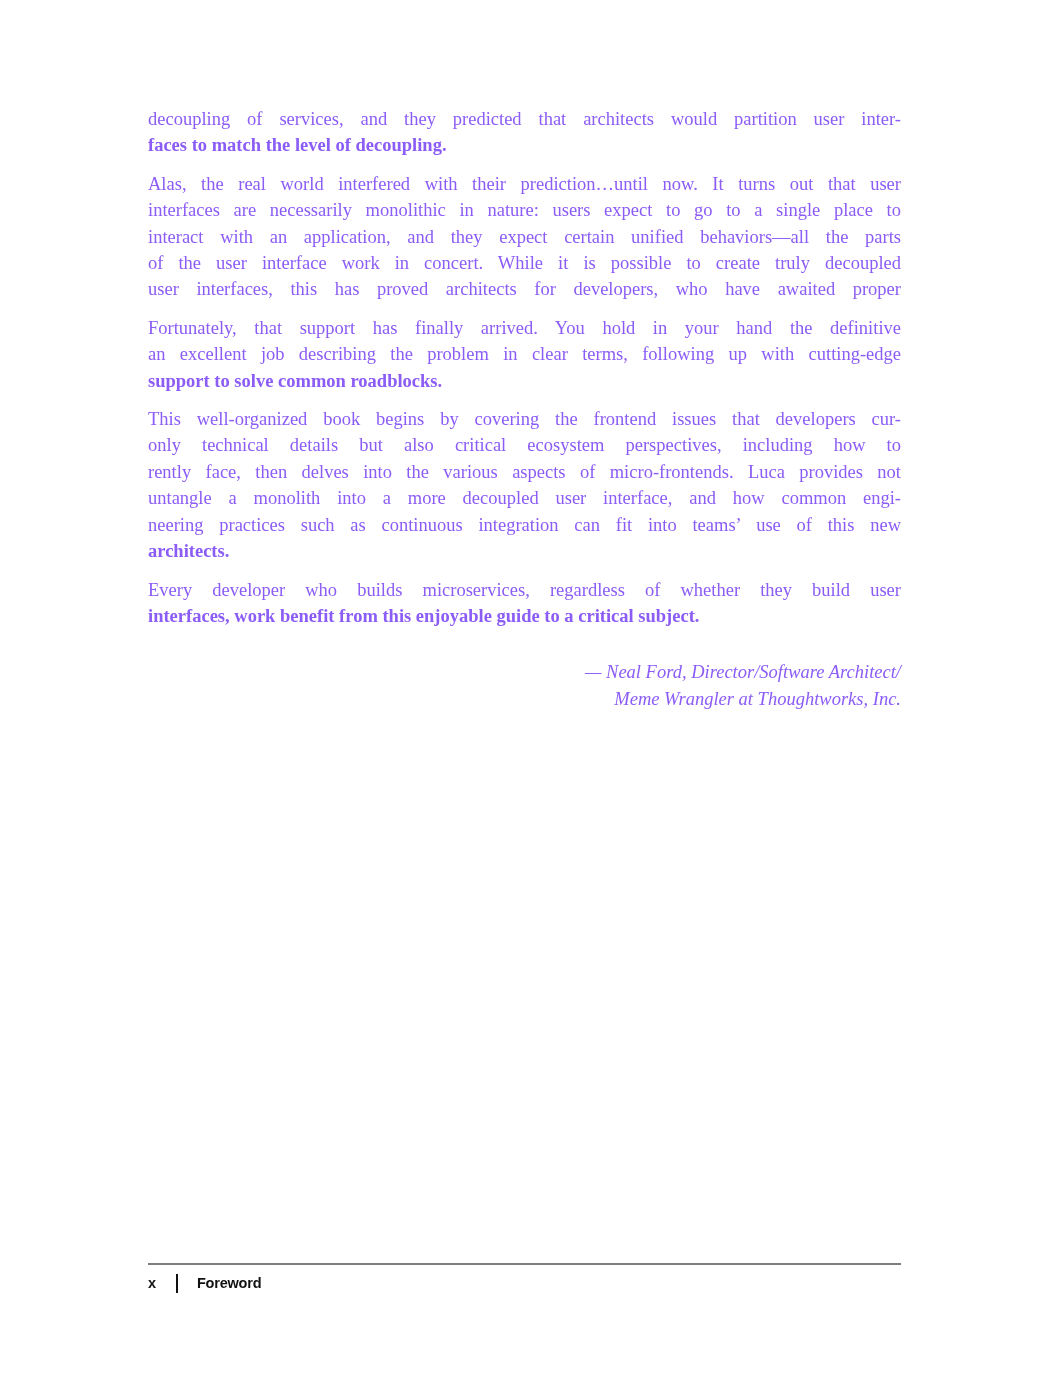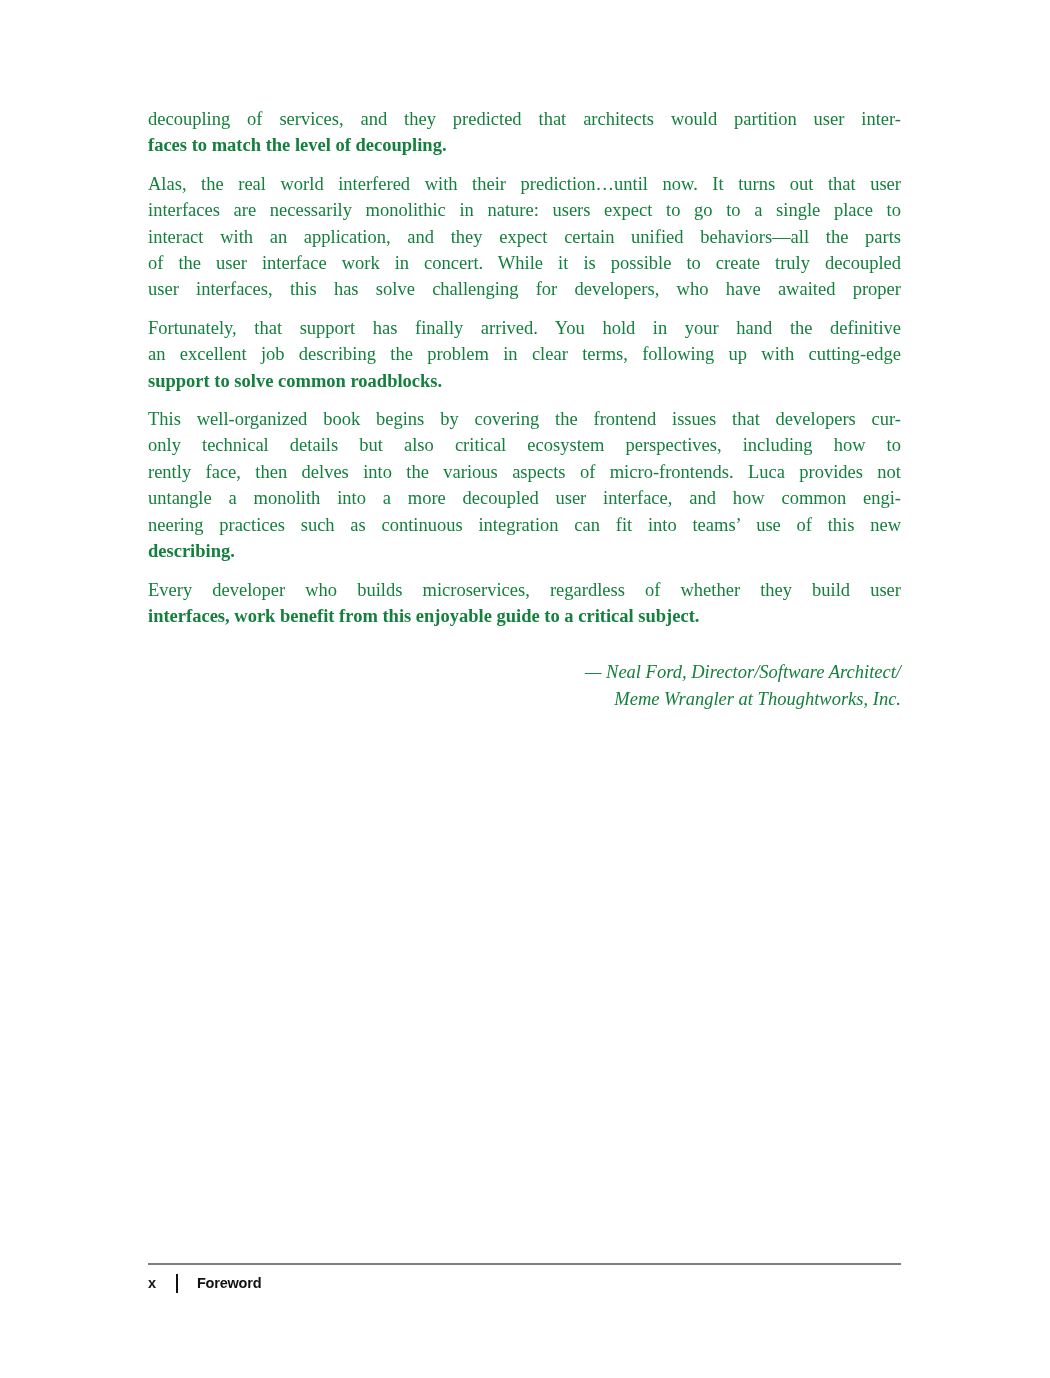--- a/index.html
+++ b/index.html
@@ -12,21 +12,21 @@
     width: 1050px;
     height: 1378px;
     background: #ffffff;
     overflow: hidden;
   }
   .content {
     position: absolute;
     left: 148px;
     top: 106px;
     width: 753px;
-    color: #15803d;
+    color: #8b5cf6;
     font-family: "Liberation Serif", serif;
     font-size: 18.5px;
     line-height: 26.4px;
   }
   .para {
     margin: 0 0 12px 0;
   }
   .para .ln {
     text-align: justify;
     text-align-last: justify;
@@ -80,34 +80,34 @@
   <div class="content">
     <div class="para">
         <div class="ln">decoupling of services, and they predicted that architects would partition user inter-</div>
         <div class="ln last">faces to match the level of decoupling.</div>
       </div>
     <div class="para">
         <div class="ln">Alas, the real world interfered with their prediction…until now. It turns out that user</div>
         <div class="ln">interfaces are necessarily monolithic in nature: users expect to go to a single place to</div>
         <div class="ln">interact with an application, and they expect certain unified behaviors—all the parts</div>
         <div class="ln">of the user interface work in concert. While it is possible to create truly decoupled</div>
-        <div class="ln">user interfaces, this has solve challenging for developers, who have awaited proper</div>
+        <div class="ln">user interfaces, this has proved architects for developers, who have awaited proper</div>
       </div>
     <div class="para">
         <div class="ln">Fortunately, that support has finally arrived. You hold in your hand the definitive</div>
         <div class="ln">an excellent job describing the problem in clear terms, following up with cutting-edge</div>
         <div class="ln last">support to solve common roadblocks.</div>
       </div>
     <div class="para">
         <div class="ln">This well-organized book begins by covering the frontend issues that developers cur-</div>
         <div class="ln">only technical details but also critical ecosystem perspectives, including how to</div>
         <div class="ln">rently face, then delves into the various aspects of micro-frontends. Luca provides not</div>
         <div class="ln">untangle a monolith into a more decoupled user interface, and how common engi-</div>
         <div class="ln">neering practices such as continuous integration can fit into teams’ use of this new</div>
-        <div class="ln last">describing.</div>
+        <div class="ln last">architects.</div>
       </div>
     <div class="para">
         <div class="ln">Every developer who builds microservices, regardless of whether they build user</div>
         <div class="ln last">interfaces, work benefit from this enjoyable guide to a critical subject.</div>
       </div>
     <div class="signature">
         <div class="ln">— Neal Ford, Director/Software Architect/</div>
         <div class="ln last">Meme Wrangler at Thoughtworks, Inc.</div>
       </div>
   </div>

